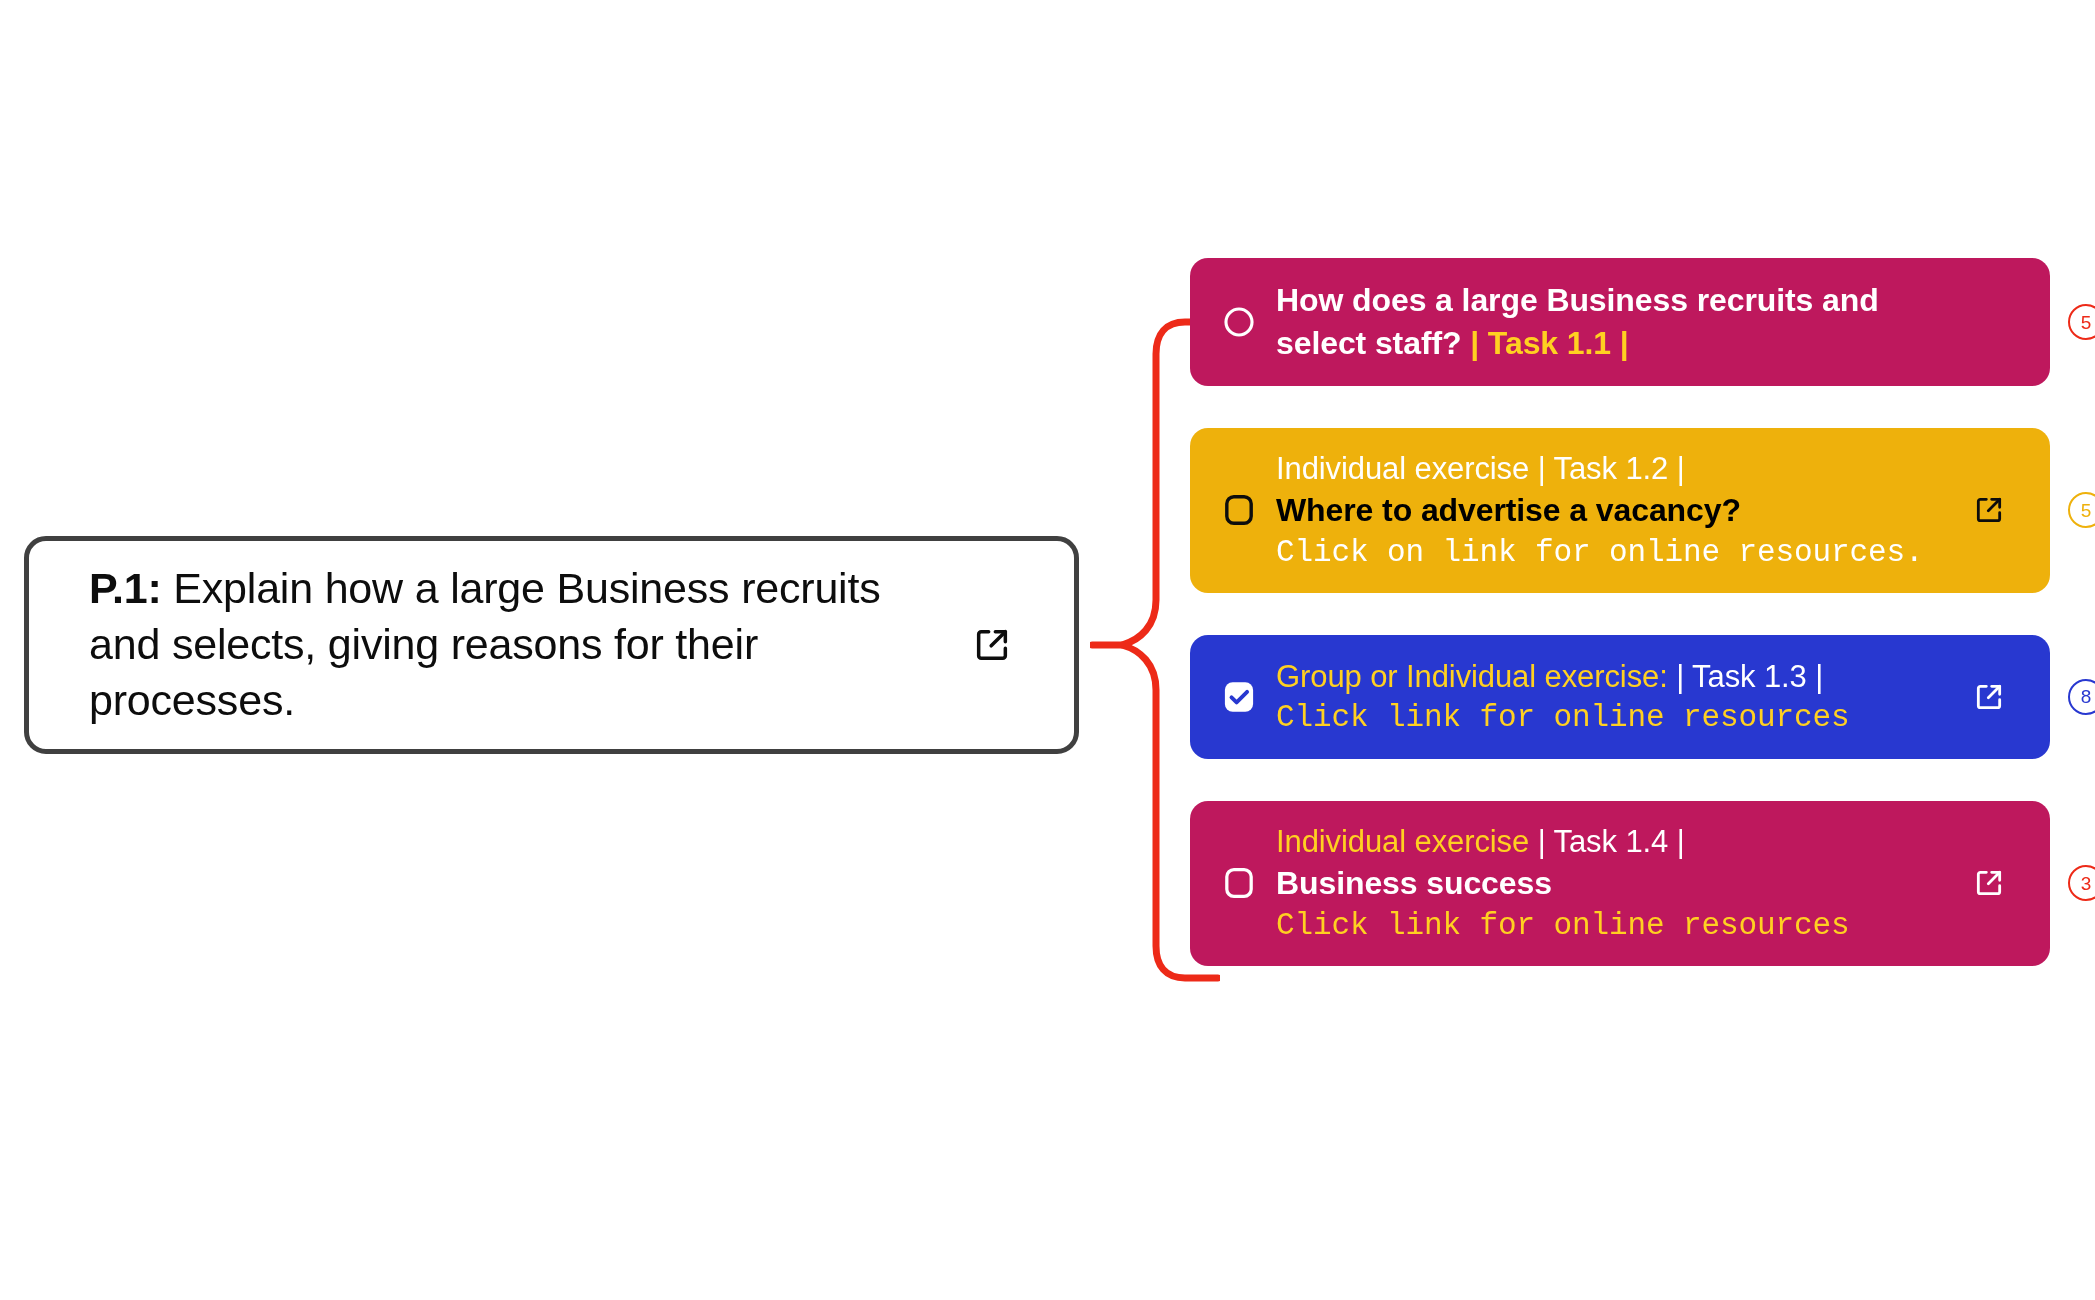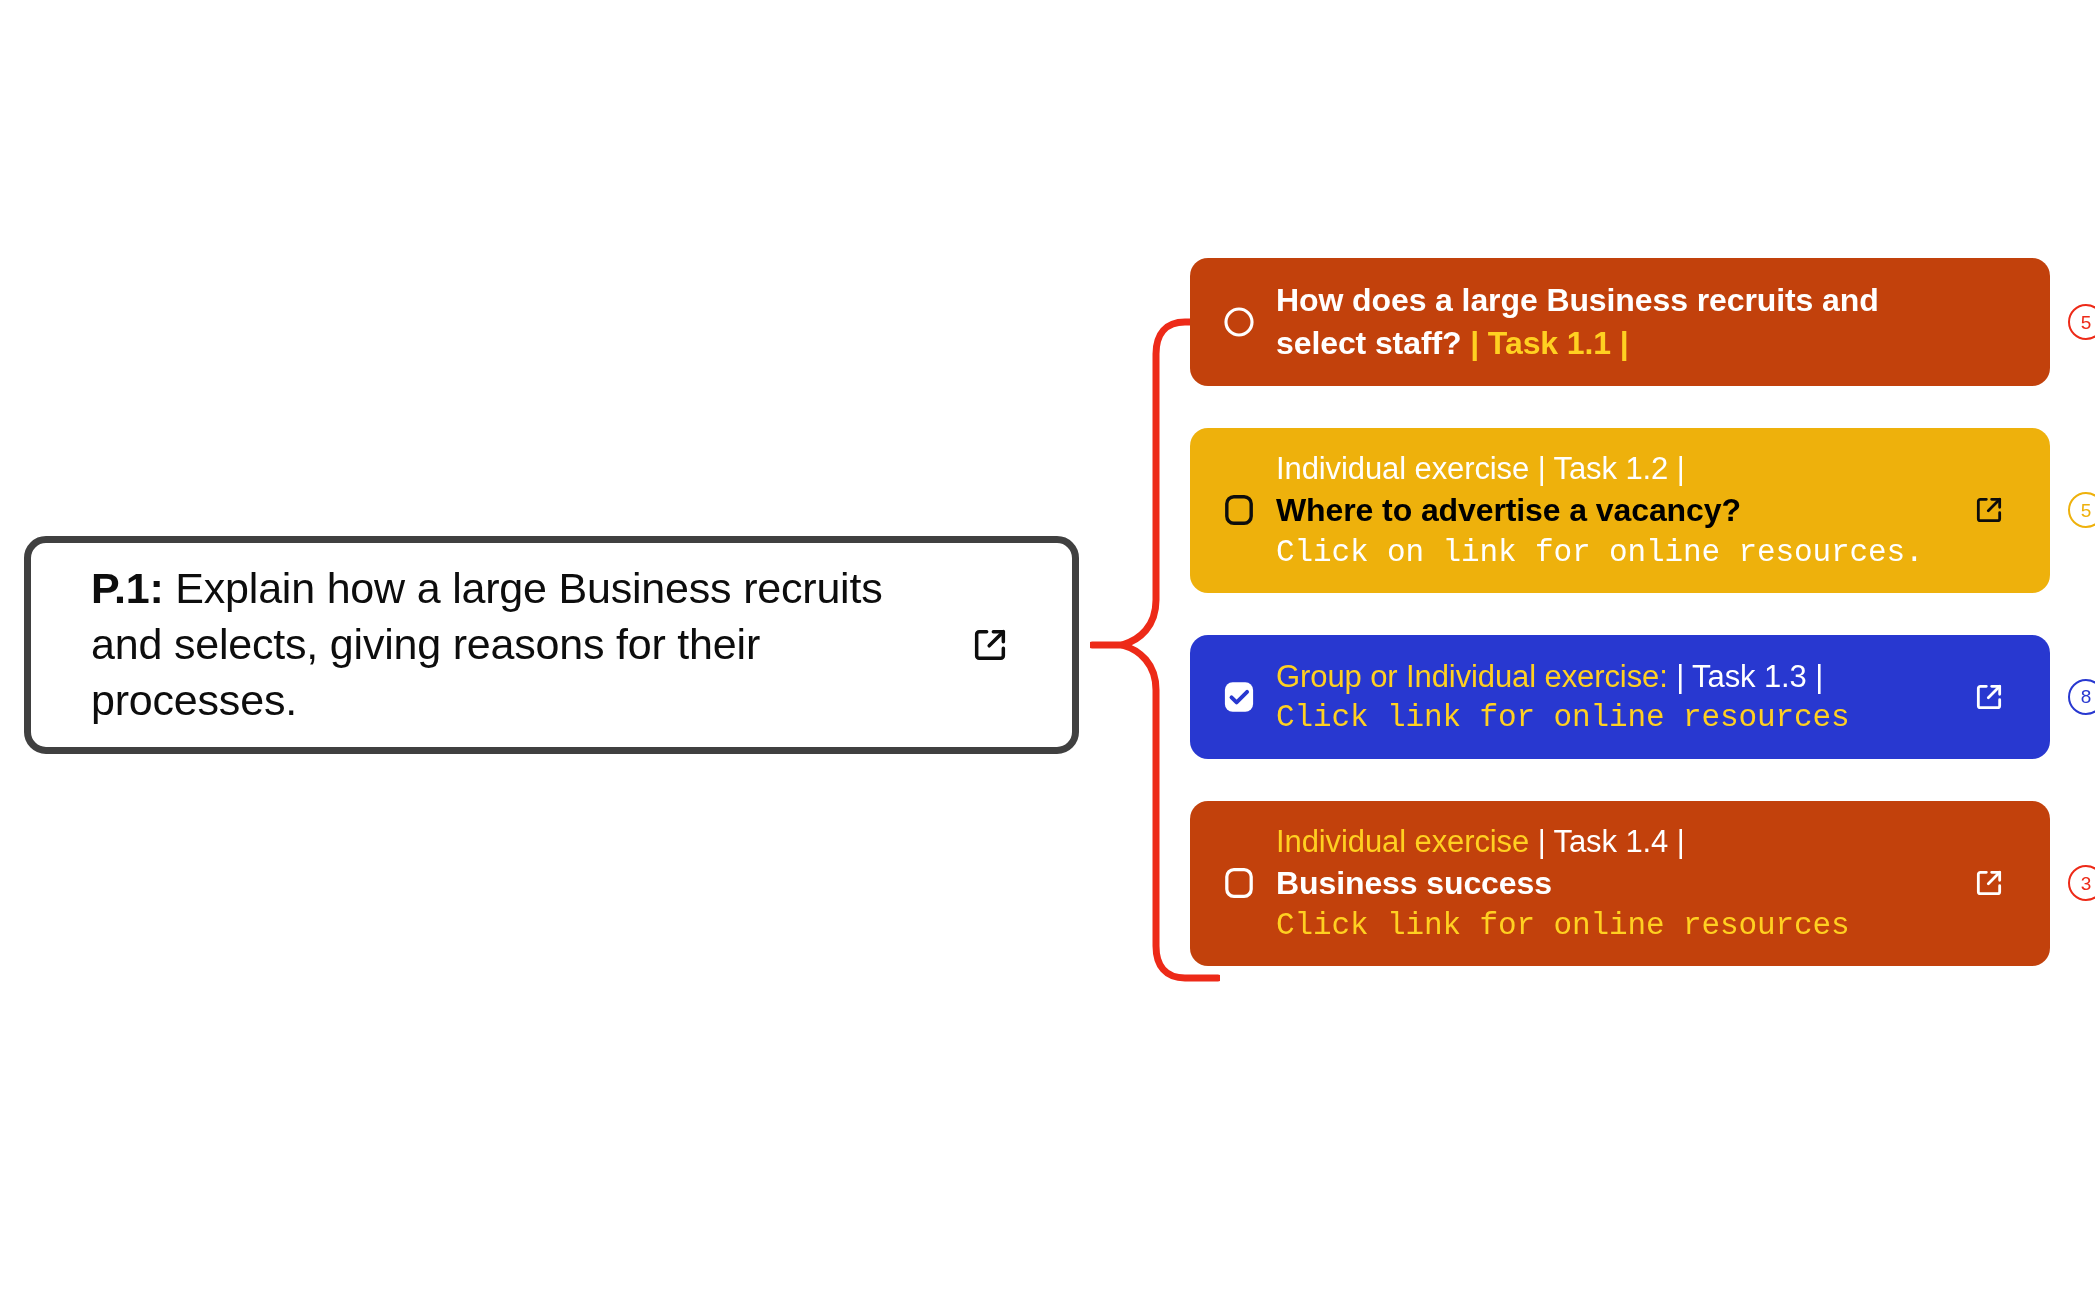--- a/index.html
+++ b/index.html
@@ -9,21 +9,21 @@
     font-family:"Liberation Sans", sans-serif;
     overflow:hidden;
   }
   #canvas { position:relative; width:2095px; height:1300px; background:#fff; }
 
   
   .root-node{
     position:absolute;
     left:24px; top:536px;
     width:1055px; height:218px;
-    border:7px solid #404040;
+    border:5px solid #404040;
     border-radius:22px;
     background:#ffffff;
     display:flex; align-items:center;
   }
   .root-text{
     flex:1 1 auto;
     padding:0 24px 0 60px;
     font-size:43px;
     line-height:1.3;
     color:#0d0d0d;
@@ -48,21 +48,21 @@
   .card{
     position:relative;
     width:860px;
     border-radius:18px;
     display:flex; align-items:center;
     padding:20px 34px 20px 26px;
   }
   .card.h-tall{ min-height:128px; }
   .card.h-short{ min-height:124px;justify-content:space-between; }
 
-  .card.red   { background:#c2410c; }
+  .card.red   { background:#be185d; }
   .card.yellow{ background:#EEB10C; }
   .card.blue  { background:#2838D0; }
 
   .marker{ flex:0 0 auto; width:46px; display:flex; align-items:center; justify-content:center; }
   .card-body{ flex:1 1 auto; padding-left:14px; }
 
   .line{ font-size:31px; line-height:1.33; letter-spacing:-0.1px; }
   .line.meta{ font-weight:normal; }
   .line.title{ font-weight:bold; font-size:32px; }
   .line.note{ font-weight:normal;font-family:Liberation Mono, monospace; }

